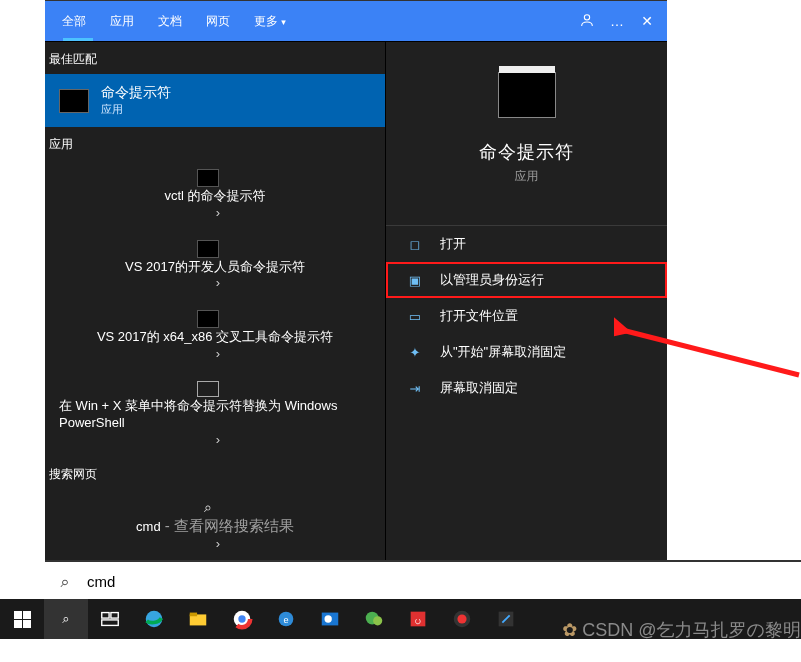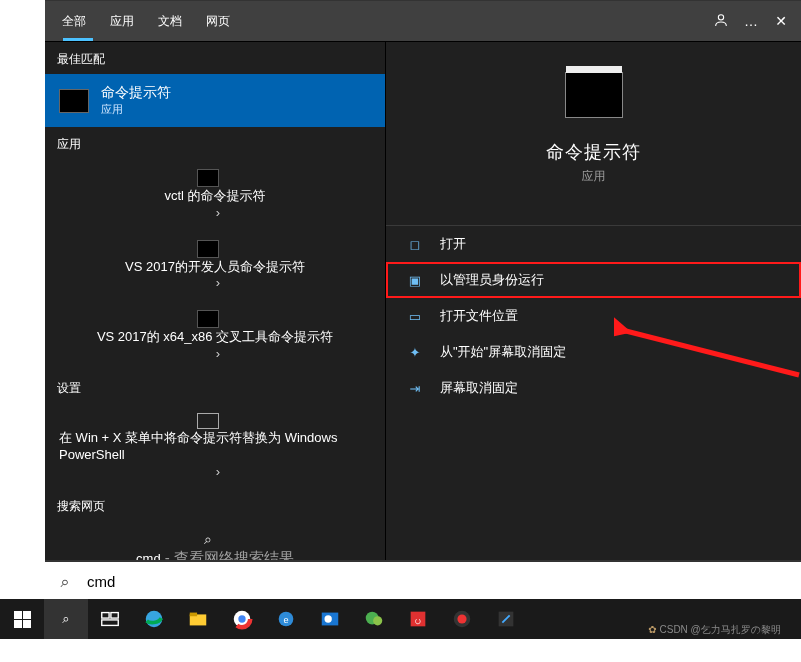--- a/index.html
+++ b/index.html
@@ -1,28 +1,28 @@
 <!DOCTYPE html>
 <html><head>
 <meta charset="utf-8">
 <style>
   html,body{margin:0;padding:0;font-family:"Microsoft YaHei","Segoe UI",Arial,sans-serif;background:#fff;width:801px;height:662px;overflow:hidden;font-size:13px;color:#fff;}
   .left-strip{position:absolute;left:0;top:0;width:45px;height:599px;background:#fff;}
-  .search-panel{position:absolute;left:45px;top:0;width:756px;height:560px;background:#404040;border-top:1px solid #333;}
+  .search-panel{position:absolute;left:45px;top:0;width:622px;height:560px;background:#3b82f6;border-top:1px solid #333;}
   
   .tabs{display:flex;align-items:center;height:40px;padding:0 5px;border-bottom:1px solid #000;position:relative;}
   .tab{padding:0 12px;height:40px;line-height:40px;color:#fff;font-size:12px;cursor:default;}
   .tab.active::after{content:"";position:absolute;left:18px;bottom:0;width:30px;height:3px;background:#4cc2ff;}
   .tabs .spacer{flex:1;}
   .tabs .hicon{width:30px;text-align:center;color:#fff;font-size:14px;}
   
   .cols{display:flex;height:520px;}
   .left{width:340px;border-right:1px solid #000;background:#1f1f1f;}
   .right{flex:1;background:#202020;position:relative;}
-  .sect{padding:9px 12px 6px;color:#fff;font-size:12px;}
+  .sect{padding:9px 4px 6px;color:#fff;font-size:12px;}
   .best{background:#0063b1;padding:10px 14px;display:flex;align-items:center;}
   .best .ic{width:28px;height:22px;background:#000;border:1px solid #666;margin-right:12px;}
   .best .tt{font-size:14px;}
   .best .sub{font-size:11px;color:#cfe6ff;}
   .item{display:flex;align-items:center;padding:10px 14px;cursor:default;flex-direction:column;}
   .item .ic{width:20px;height:16px;background:#000;border:1px solid #555;margin-right:14px;flex-shrink:0;}
   .item .txt{flex:1;font-size:13px;line-height:1.35;}
   .item .sub{color:#a0a0a0;font-size:15px;}
   .item .arr{color:#ccc;font-size:13px;margin-left:6px;}
   .setting-ic{width:20px;height:14px;border:1px solid #aaa;margin-right:14px;flex-shrink:0;background:transparent;}
@@ -43,33 +43,34 @@
   .searchbar{position:absolute;left:45px;top:560px;width:756px;height:39px;background:#fff;display:flex;align-items:center;border-top:2px solid #333;}
   .searchbar .mag{width:40px;text-align:center;color:#333;font-size:16px;}
   .searchbar input{flex:1;border:none;outline:none;font-size:15px;color:#000;height:30px;}
   
   .taskbar{position:absolute;left:0;top:599px;width:801px;height:40px;background:#1a1a1a;display:flex;align-items:center;}
   .tb{width:44px;height:40px;display:flex;align-items:center;justify-content:center;color:#fff;}
   .tb.search{background:#333;}
   .win{display:grid;grid-template-columns:8px 8px;grid-template-rows:8px 8px;gap:1px;}
   .win div{background:#fff;}
   .tb svg{width:22px;height:22px;}
-  .wm{margin-left:auto;color:#8a8a8a;font-size:10px;padding-right:20px;white-space:nowrap;margin-top:22px;}
+  .wm{margin-left:auto;color:#8a8a8a;font-size:18px;padding-right:0;white-space:nowrap;margin-top:22px;}
 </style>
 </head>
 <body>
 
 <div class="left-strip"></div>
 
 <div class="search-panel">
   <div class="tabs">
     <div class="tab active">全部</div>
     <div class="tab">应用</div>
     <div class="tab">文档</div>
     <div class="tab">网页</div>
+    <div class="tab"><span>更多</span> <span style="font-size:9px;">▾</span></div>
     <div class="spacer"></div>
     <div class="hicon">
       <svg width="16" height="16" viewBox="0 0 24 24" fill="none" stroke="#fff" stroke-width="1.6">
           <circle cx="12" cy="8" r="4"></circle>
           <path d="M4 21c0-4 4-6 8-6s8 2 8 6"></path>
         </svg>
     </div>
     <div class="hicon">…</div>
     <div class="hicon">✕</div>
   </div>
@@ -92,21 +93,20 @@
       <div class="item">
         <div class="ic"></div>
         <div class="txt">VS 2017的开发人员命令提示符</div>
         <div class="arr">›</div>
       </div>
       <div class="item">
         <div class="ic"></div>
         <div class="txt">VS 2017的 x64_x86 交叉工具命令提示符</div>
         <div class="arr">›</div>
       </div>
-      <div class="sect">设置</div>
       <div class="item">
         <div class="setting-ic"></div>
         <div class="txt">在 Win + X 菜单中将命令提示符替换为 Windows PowerShell</div>
         <div class="arr">›</div>
       </div>
       <div class="sect">搜索网页</div>
       <div class="item">
         <div class="search-ic">⌕</div>
         <div class="txt"><span>cmd</span><span class="sub"> - 查看网络搜索结果</span></div>
         <div class="arr">›</div>

